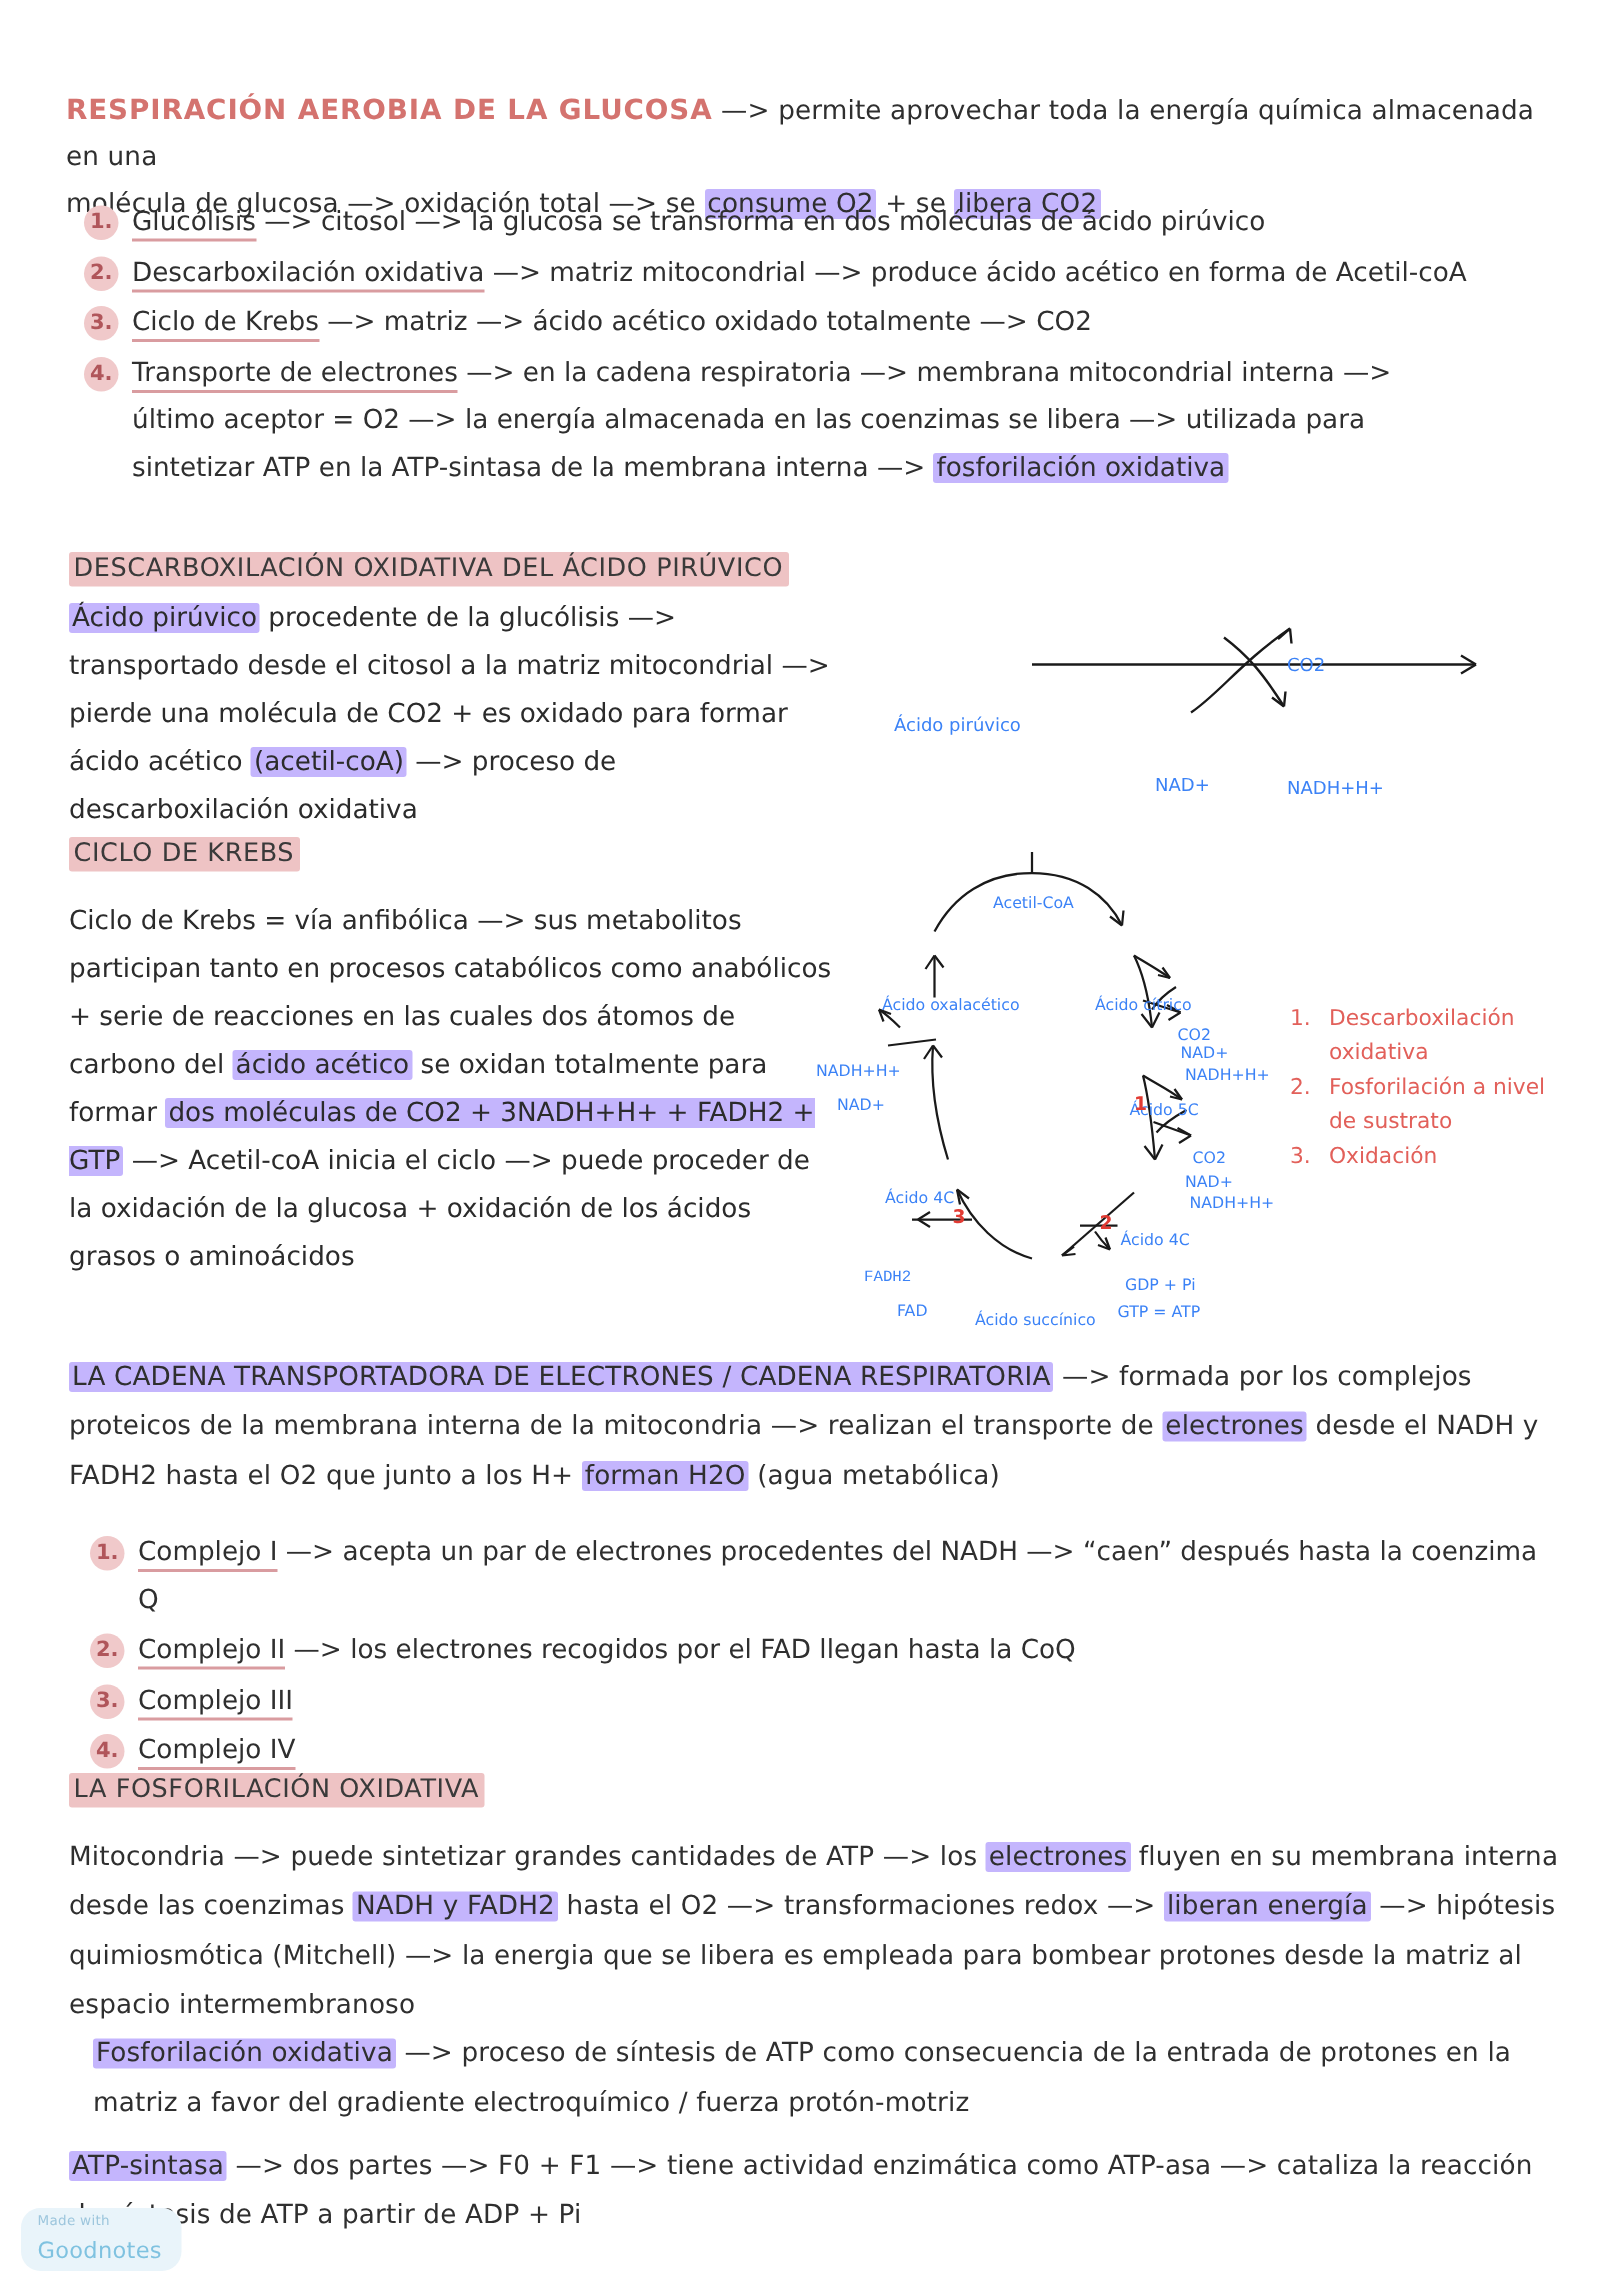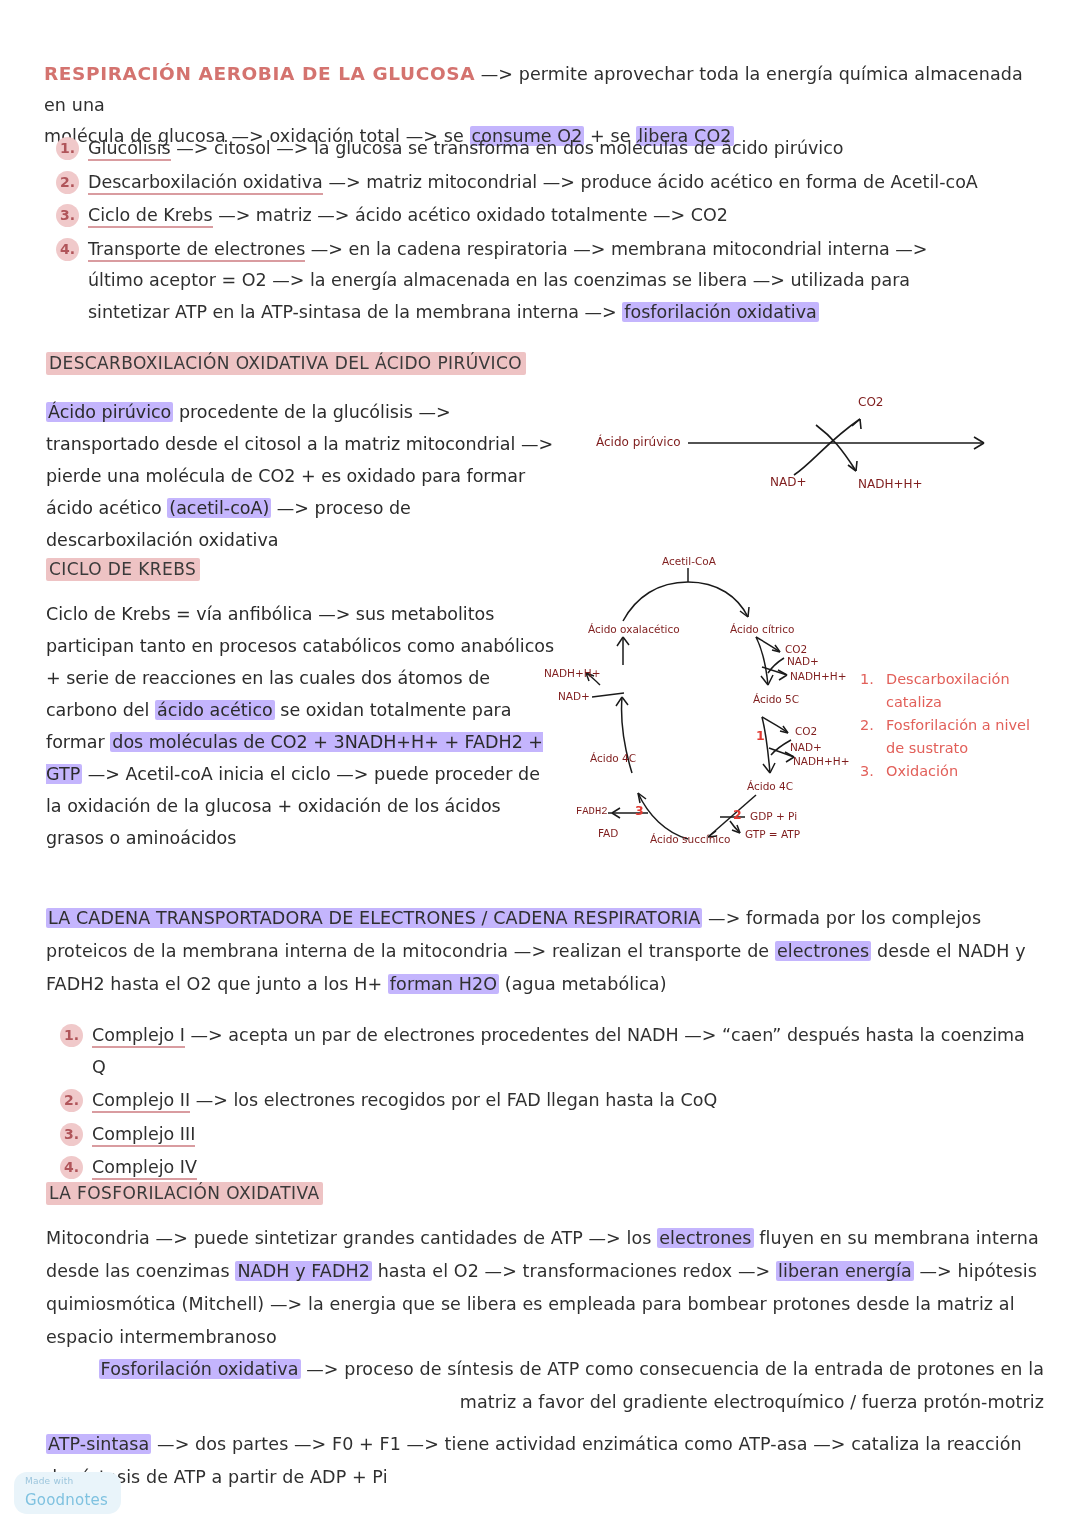--- a/index.html
+++ b/index.html
@@ -72,22 +72,23 @@
     font-size:17.5px;
     line-height:32px;
   }
 
   
   .diagram{ position:absolute; }
   .dlabel{
     position:absolute;
     font-family:"DejaVu Sans", sans-serif;
     font-size:10.5px;
-    color:#7f1d1d;
+    color:#3b82f6;
     white-space:nowrap;
+    margin-top:41px;
   }
   .dlabel.big{ font-size:12px; }
   .rednum{
     position:absolute;
     color:#e23b33;
     font-weight:bold;
     font-size:12.5px;
   }
 
   
@@ -138,21 +139,21 @@
     <li>
       <span class="num">3.</span>
       <span class="ul-pink">Ciclo de Krebs</span><span> —&gt; matriz —&gt; ácido acético oxidado totalmente —&gt; CO2</span>
     </li>
     <li style="padding-right:50px;">
       <span class="num">4.</span>
       <span class="ul-pink">Transporte de electrones</span><span> —&gt; en la cadena respiratoria —&gt; membrana mitocondrial interna —&gt; último aceptor = O2 —&gt; la energía almacenada en las coenzimas se libera —&gt; utilizada para sintetizar ATP en la ATP-sintasa de la membrana interna —&gt; </span><span class="hl">fosforilación oxidativa</span>
     </li>
   </ul>
 
-  <div style="position:absolute;left:46px;top:352px;">
+  <div style="position:absolute;left:46px;top:368px;">
     <span class="section-head">DESCARBOXILACIÓN OXIDATIVA DEL ÁCIDO PIRÚVICO</span>
   </div>
 
   <div class="col-text" style="position:absolute;left:46px;top:396px;">
     <span class="hl">Ácido pirúvico</span><span> procedente de la glucólisis —&gt; transportado desde el citosol a la matriz mitocondrial —&gt; pierde una molécula de CO2 + es oxidado para formar ácido acético </span><span class="hl">(acetil-coA)</span><span> —&gt; proceso de descarboxilación oxidativa</span>
   </div>
 
   <div class="diagram" style="left:580px;top:385px;width:440px;height:120px;">
     <svg width="440" height="120" viewBox="0 0 440 120">
 
@@ -247,21 +248,21 @@
     <span class="dlabel" style="left:50px;top:207px;">Ácido 4C</span>
     <span class="dlabel" style="left:4px;top:122px;">NADH+H+</span>
     <span class="dlabel" style="left:18px;top:145px;">NAD+</span>
     <span class="rednum" style="left:216px;top:183px;">1</span>
     <span class="rednum" style="left:193px;top:262px;">2</span>
     <span class="rednum" style="left:95px;top:258px;">3</span>
   </div>
 
   <div class="red-list">
     <div><span class="rn">1.</span><span>Descarboxilación</span></div>
-    <div class="cont"><span>cataliza</span></div>
+    <div class="cont"><span>oxidativa</span></div>
     <div><span class="rn">2.</span><span>Fosforilación a nivel</span></div>
     <div class="cont"><span>de sustrato</span></div>
     <div><span class="rn">3.</span><span>Oxidación</span></div>
   </div>
 
   <div class="body-text" style="position:absolute;left:46px;top:902px;width:995px;line-height:33px;">
     <span class="hl">LA CADENA TRANSPORTADORA DE ELECTRONES / CADENA RESPIRATORIA</span><span> —&gt; formada por los complejos proteicos de la membrana interna de la mitocondria —&gt; realizan el transporte de </span><span class="hl">electrones</span><span> desde el NADH y FADH2 hasta el O2 que junto a los H+ </span><span class="hl">forman H2O</span><span> (agua metabólica)</span>
   </div>
 
   <ul class="num-list" style="position:absolute;left:52px;top:1020px;width:985px;">
@@ -284,21 +285,21 @@
   </ul>
 
   <div style="position:absolute;left:46px;top:1182px;">
     <span class="section-head">LA FOSFORILACIÓN OXIDATIVA</span>
   </div>
 
   <div class="body-text" style="position:absolute;left:46px;top:1222px;width:1000px;line-height:33px;">
     <span>Mitocondria —&gt; puede sintetizar grandes cantidades de ATP —&gt; los </span><span class="hl">electrones</span><span> fluyen en su membrana interna desde las coenzimas </span><span class="hl">NADH y FADH2</span><span> hasta el O2 —&gt; transformaciones redox —&gt; </span><span class="hl">liberan energía</span><span> —&gt; hipótesis quimiosmótica (Mitchell) —&gt; la energia que se libera es empleada para bombear protones desde la matriz al espacio intermembranoso</span>
   </div>
 
-  <div class="body-text" style="position:absolute;left:44px;top:1353px;width:1000px;line-height:33px;text-align:right;">
+  <div class="body-text" style="position:absolute;left:62px;top:1353px;width:1000px;line-height:33px;">
     <span class="hl">Fosforilación oxidativa</span><span> —&gt; proceso de síntesis de ATP como consecuencia de la entrada de protones en la matriz a favor del gradiente electroquímico / fuerza protón-motriz</span>
   </div>
 
   <div class="body-text" style="position:absolute;left:46px;top:1428px;width:1000px;line-height:33px;">
     <span class="hl">ATP-sintasa</span><span> —&gt; dos partes —&gt; F0 + F1 —&gt; tiene actividad enzimática como ATP-asa —&gt; cataliza la reacción de síntesis de ATP a partir de ADP + Pi</span>
   </div>
 
   <div class="goodnotes">
     <span class="made">Made with</span>
     <span class="gn">Goodnotes</span>

